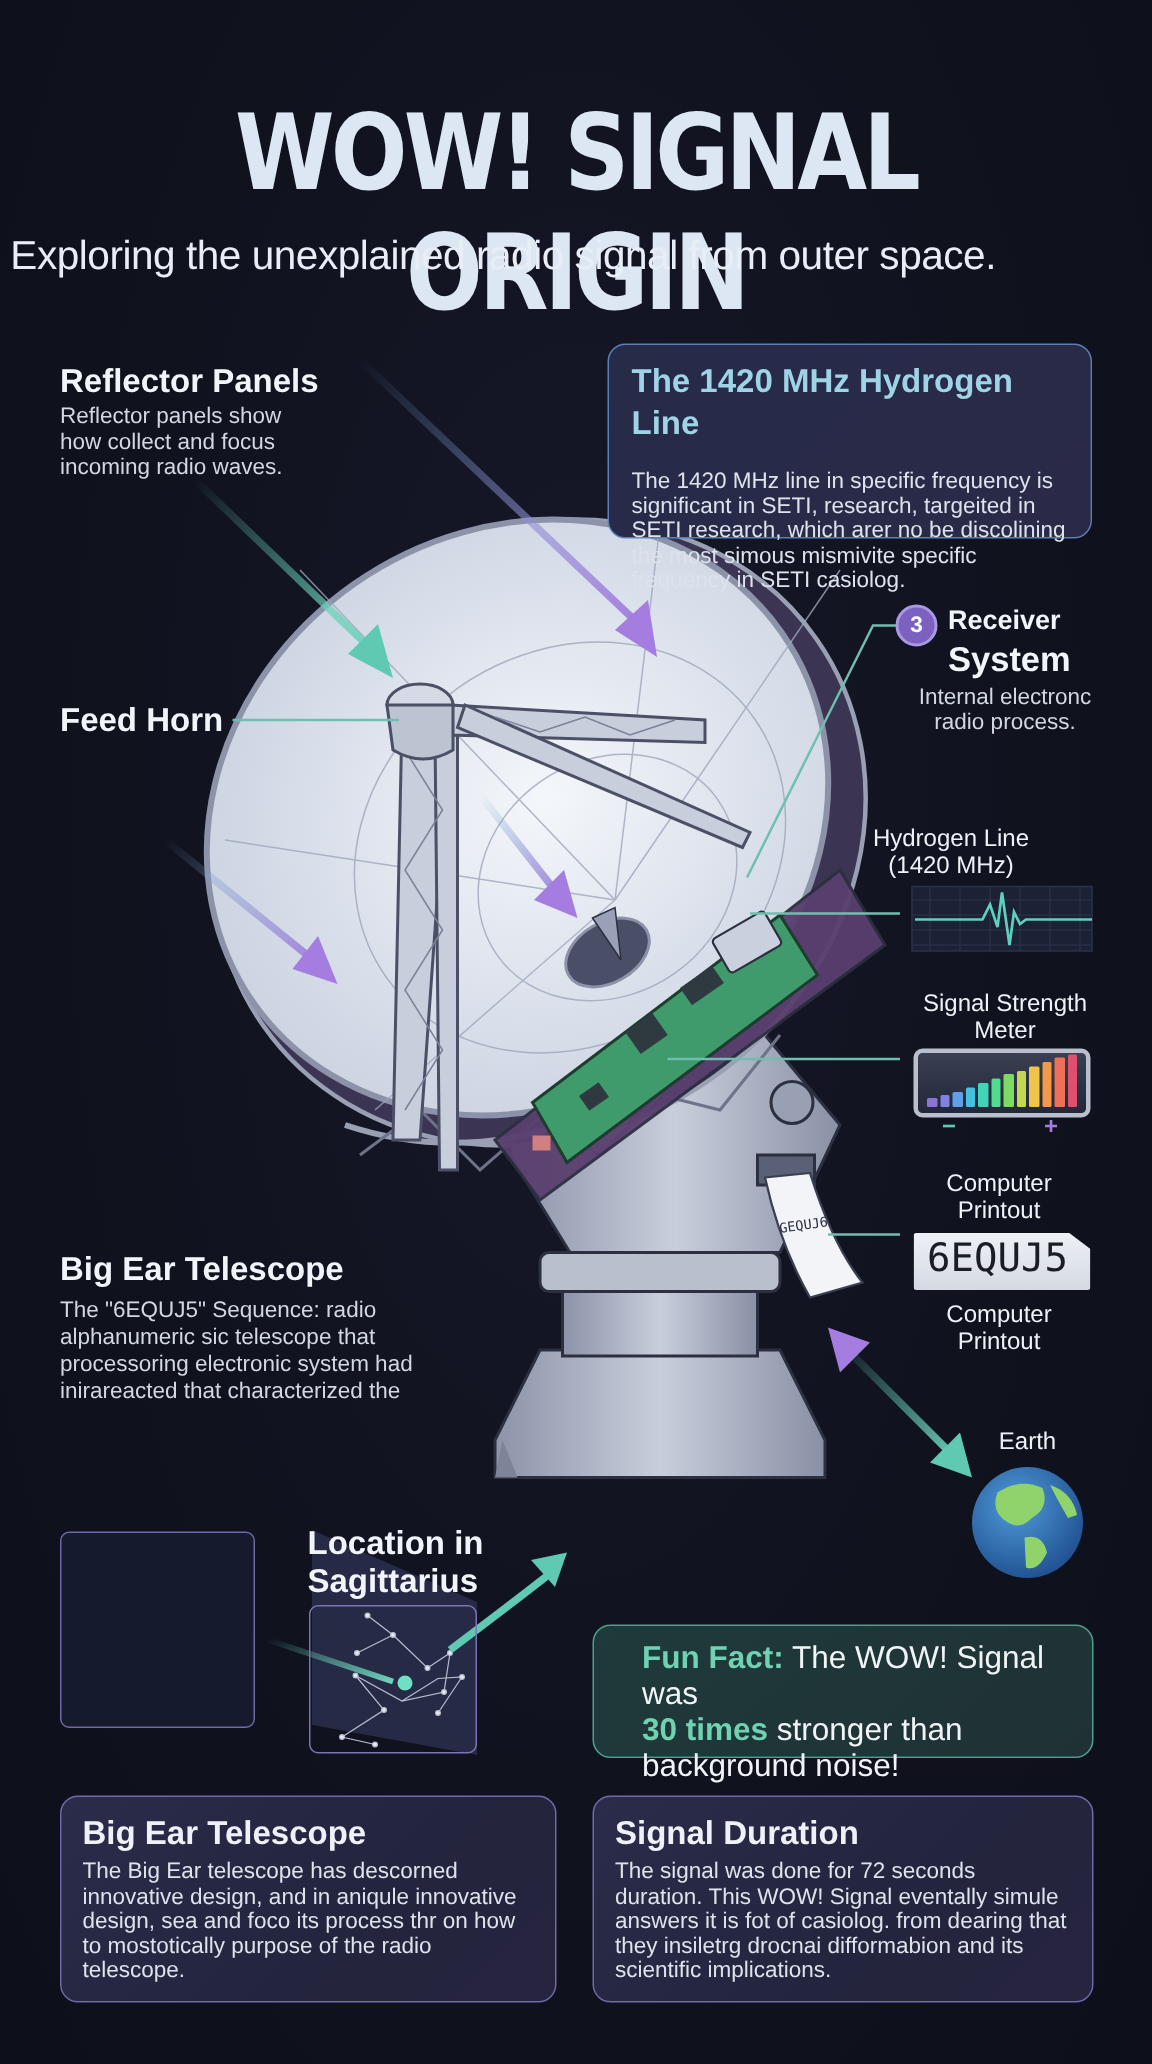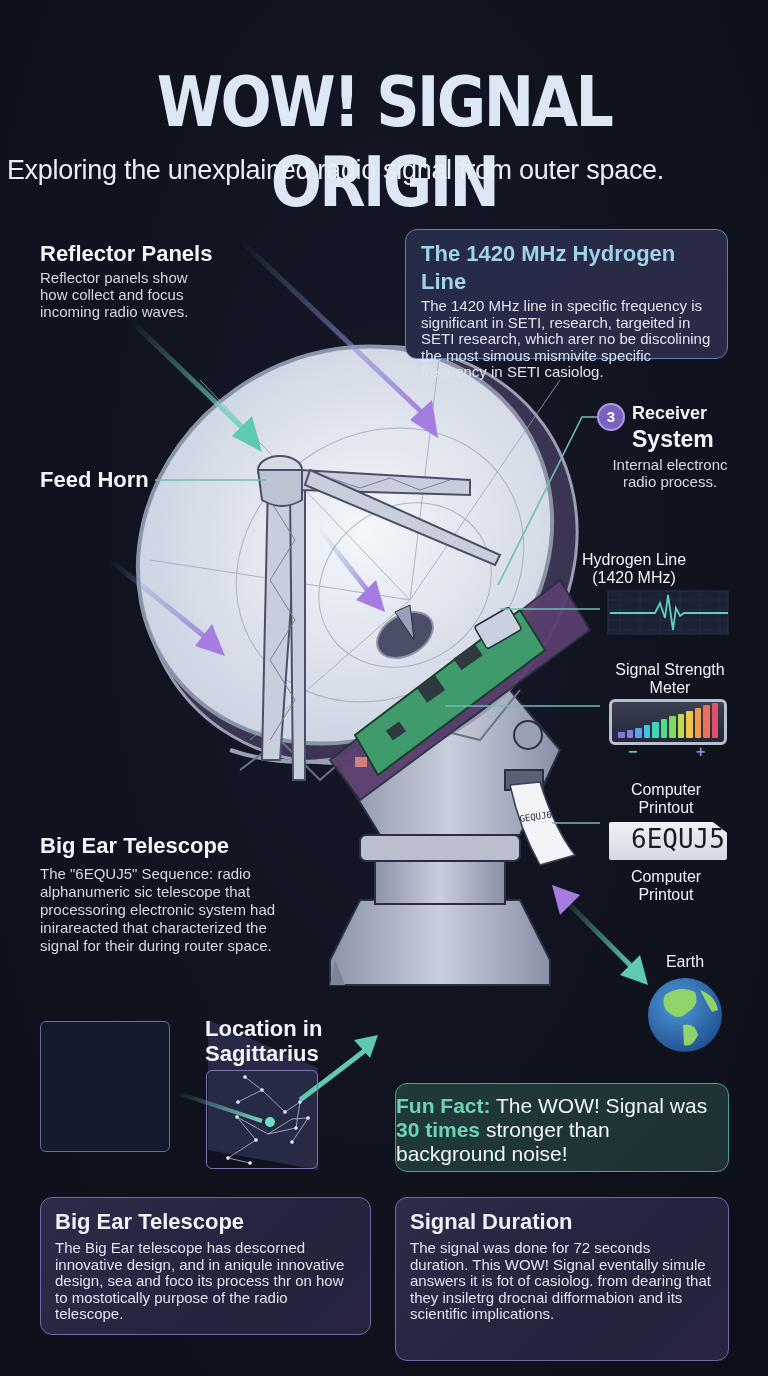--- a/index.html
+++ b/index.html
@@ -29,40 +29,40 @@
 
   .card {
     border-radius: 12px;
     border: 1.5px solid #6f6aa8;
     background: linear-gradient(135deg, #2a2c4a 0%, #23243d 60%, #27243f 100%);
     padding: 10px 14px;
   }
   .card.hydro { border-color: #5d7fb5; background: linear-gradient(135deg, #262b48 0%, #2a2a48 100%); padding-left: 15px; }
   .card.hydro .card-title { color: #9fd3e6; }
   .card-title { font-family: "Liberation Sans", sans-serif; font-weight: bold; font-size: 22px; color: #eef1f7; line-height: 28px; }
-  .card-body { font-family: "Liberation Sans", sans-serif; font-size: 15px; color: #dde3ec; line-height: 16.5px; margin-top: 2px; }
+  .card-body { font-family: "Liberation Sans", sans-serif; font-size: 15px; color: #dde3ec; line-height: 16.5px; margin-top: 17px; }
 
   .fun {
     border-radius: 12px; border: 1.5px solid #4e9f8e;
     background: linear-gradient(135deg, #1f3a3b 0%, #1f3134 100%);
-    padding: 10px 0;
+    padding: 10px 32px;
     font-family: "Liberation Sans", sans-serif; font-size: 21px; line-height: 24px; color: #f1f4f6;
   }
   .fun .hl { color: #6fd3b3; font-weight: bold; }
 
   .badge {
     width: 28px; height: 28px; border-radius: 50%;
     background: #7b62c0; border: 2px solid #a998e3;
     color: #fff; font-size: 15px; font-weight: bold; text-align: center; line-height: 24px;
     font-family: "Liberation Sans", sans-serif;
   }
   .printout-box {
     background: linear-gradient(180deg, #eef1f6 0%, #d4d9e2 100%);
     color: #1a1d26; font-family: "DejaVu Sans Mono", monospace; font-size: 26px;
-    padding: 2px 22px; border-radius: 2px;
+    padding: 2px 9px; border-radius: 2px;
     clip-path: polygon(0 0, 88% 0, 100% 28%, 100% 100%, 0 100%);
   }
   .meter {
     border: 3px solid #b9bfcc; border-radius: 6px;
     background: linear-gradient(180deg, #3a3f52, #23273a);
     display: flex; align-items: flex-end; gap: 2px; padding: 4px 6px;
   }
   .meter .bar { width: 7px; border-radius: 1px; }
   .thumb-box {
     border: 1.5px solid #6e68a8; border-radius: 6px; background: #161a2d;
@@ -300,21 +300,20 @@
   <div>Printout</div>
 </div>
 
 <div class="abs" style="left:40px;top:833px;">
   <div class="h-label">Big Ear Telescope</div>
   <div class="b-text" style="margin-top:6px;line-height:18px">
     <div>The "6EQUJ5" Sequence: radio</div>
     <div>alphanumeric sic telescope that</div>
     <div>processoring electronic system had</div>
     <div>inirareacted that characterized the</div>
-    <div>signal for their during router space.</div>
   </div>
 </div>
 
 <div class="abs b-text center" style="left:655px;top:953px;width:60px;font-size:16px;color:#eef1f6">Earth</div>
 
 <div class="abs thumb-box" style="left:40px;top:1021px;width:130px;height:131px;"></div>
 <div class="abs thumb-box" style="left:206px;top:1070px;width:112px;height:99px;background:transparent;border-color:#7a74b4"></div>
 <div class="abs h-label" style="left:205px;top:1016px;font-size:22px;line-height:25px">
   <div>Location in</div>
   <div>Sagittarius</div>
@@ -329,21 +328,21 @@
 <div class="abs card" style="left:40px;top:1197px;width:331px;height:138px;">
   <div class="card-title">Big Ear Telescope</div>
   <div class="card-body" style="margin-top:4px">
     <div>The Big Ear telescope has descorned</div>
     <div>innovative design, and in aniqule innovative</div>
     <div>design, sea and foco its process thr on how</div>
     <div>to mostotically purpose of the radio</div>
     <div>telescope.</div>
   </div>
 </div>
-<div class="abs card" style="left:395px;top:1197px;width:334px;height:164px;">
+<div class="abs card" style="left:395px;top:1197px;width:334px;height:138px;">
   <div class="card-title">Signal Duration</div>
   <div class="card-body" style="margin-top:4px">
     <div>The signal was done for 72 seconds</div>
     <div>duration. This WOW! Signal eventally simule</div>
     <div>answers it is fot of casiolog. from dearing that</div>
     <div>they insiletrg drocnai difformabion and its</div>
     <div>scientific implications.</div>
   </div>
 </div>
 

